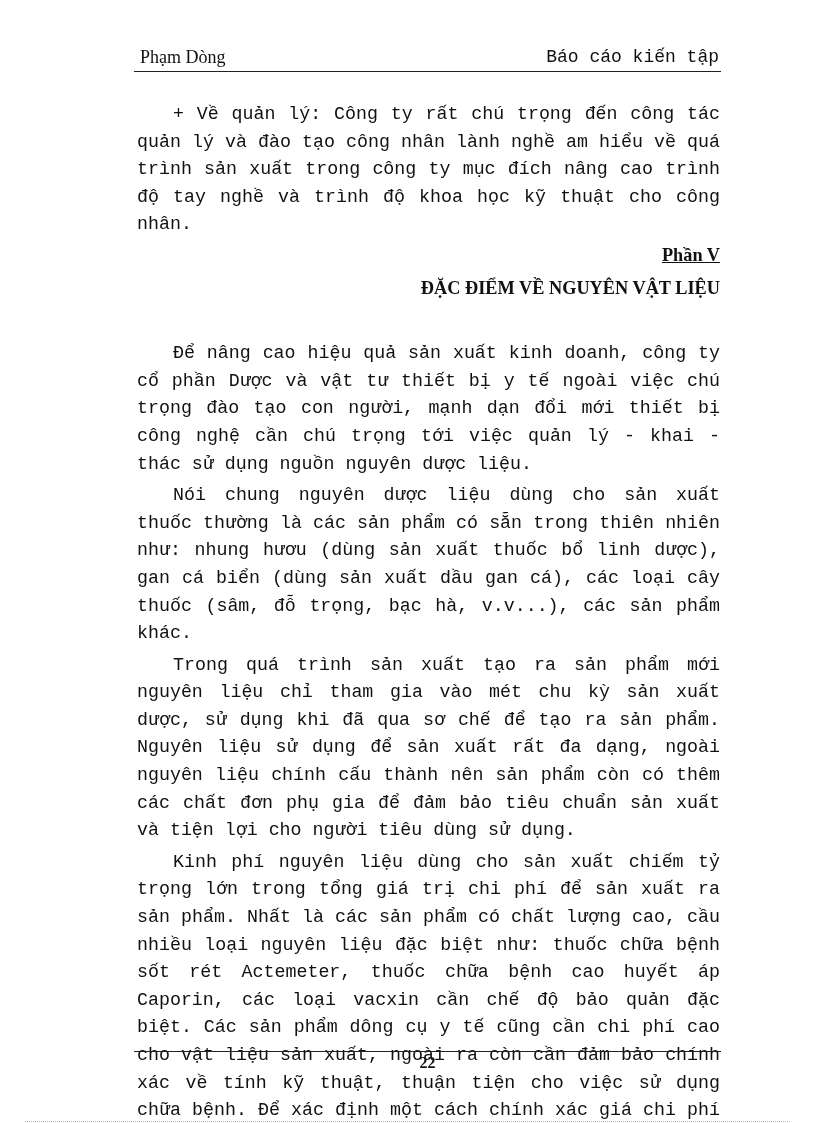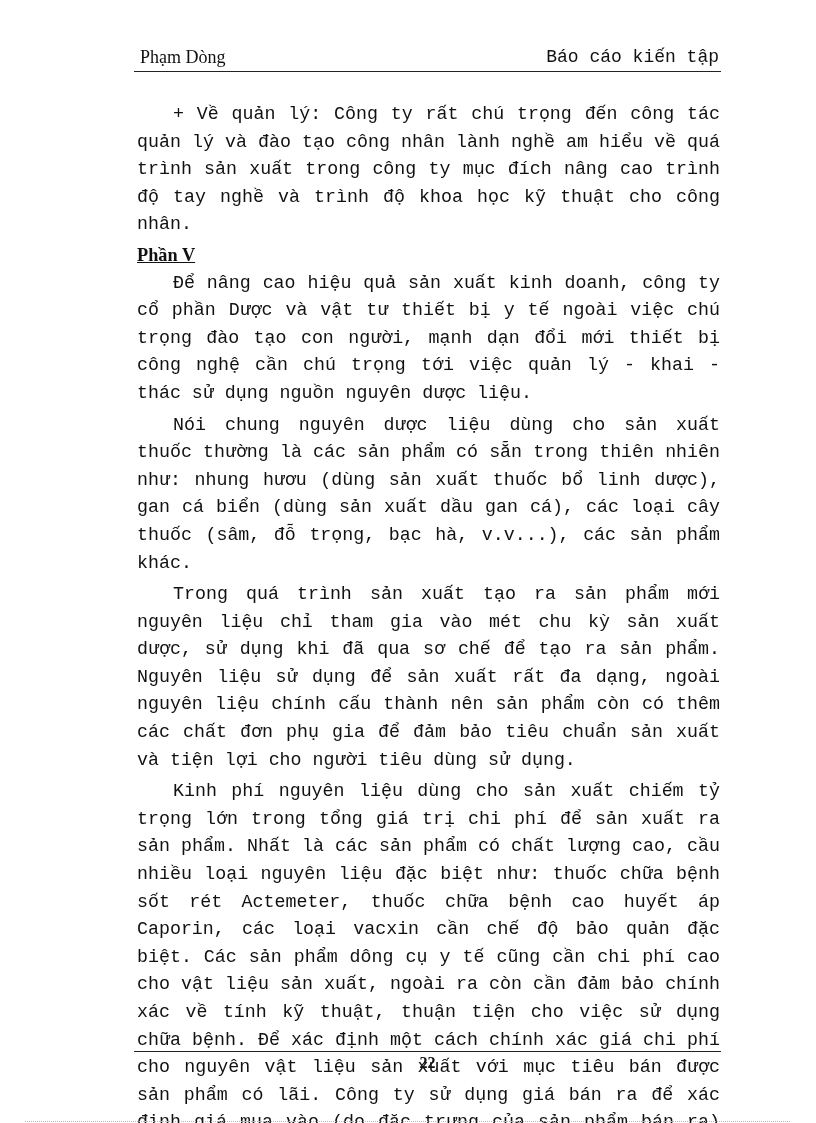--- a/index.html
+++ b/index.html
@@ -48,21 +48,21 @@
       width: 583px;
       font-size: 18.3px;
       line-height: 27.6px;
     }
     .body-text p {
       margin: 0;
       text-align: justify;
       text-indent: 36px;
     }
     .section-heading {
-      text-align: left;
+      text-align: right;
       font-weight: bold;
       font-size: 18.3px;
       line-height: 27.6px;
       margin: 2px 0 0 0;
     }
     .section-heading.part {
       text-decoration: underline;
       margin-top: 3px;
     }
     .section-heading.title {
@@ -119,20 +119,21 @@
 
   <div class="header">
     <span class="left">Phạm Dòng</span>
     <span class="right">Báo cáo kiến tập</span>
   </div>
 
   <div class="body-text">
     <p class="para first">+ Về quản lý: Công ty rất chú trọng đến công tác quản lý và đào tạo công nhân lành nghề am hiểu về quá trình sản xuất trong công ty mục đích nâng cao trình độ tay nghề và trình độ khoa học kỹ thuật cho công nhân.</p>
 
     <div class="section-heading part">Phần V</div>
+    <div class="section-heading title">ĐẶC ĐIỂM VỀ NGUYÊN VẬT LIỆU</div>
 
     <p class="para first">Để nâng cao hiệu quả sản xuất kinh doanh, công ty cổ phần Dược và vật tư thiết bị y tế ngoài việc chú trọng đào tạo con người, mạnh dạn đổi mới thiết bị công nghệ cần chú trọng tới việc quản lý - khai - thác sử dụng nguồn nguyên dược liệu.</p>
     <p class="para">Nói chung nguyên dược liệu dùng cho sản xuất thuốc thường là các sản phẩm có sẵn trong thiên nhiên như: nhung hươu (dùng sản xuất thuốc bổ linh dược), gan cá biển (dùng sản xuất dầu gan cá), các loại cây thuốc (sâm, đỗ trọng, bạc hà, v.v...), các sản phẩm khác.</p>
     <p class="para">Trong quá trình sản xuất tạo ra sản phẩm mới nguyên liệu chỉ tham gia vào mét chu kỳ sản xuất dược, sử dụng khi đã qua sơ chế để tạo ra sản phẩm. Nguyên liệu sử dụng để sản xuất rất đa dạng, ngoài nguyên liệu chính cấu thành nên sản phẩm còn có thêm các chất đơn phụ gia để đảm bảo tiêu chuẩn sản xuất và tiện lợi cho người tiêu dùng sử dụng.</p>
     <p class="para">Kinh phí nguyên liệu dùng cho sản xuất chiếm tỷ trọng lớn trong tổng giá trị chi phí để sản xuất ra sản phẩm. Nhất là các sản phẩm có chất lượng cao, cầu nhiều loại nguyên liệu đặc biệt như: thuốc chữa bệnh sốt rét Actemeter, thuốc chữa bệnh cao huyết áp Caporin, các loại vacxin cần chế độ bảo quản đặc biệt. Các sản phẩm dông cụ y tế cũng cần chi phí cao cho vật liệu sản xuất, ngoài ra còn cần đảm bảo chính xác về tính kỹ thuật, thuận tiện cho việc sử dụng chữa bệnh. Để xác định một cách chính xác giá chi phí cho nguyên vật liệu sản xuất với mục tiêu bán được sản phẩm có lãi. Công ty sử dụng giá bán ra để xác định giá mua vào (do đặc trưng của sản phẩm bán ra) theo cách tính:</p>
 
     <div class="formula">
       <div class="cell" style="left:37px; top:0;margin-top:16px;">
         <span>Tõ: P = P</span><sub>p</sub><span> x QP</span>
       </div>

